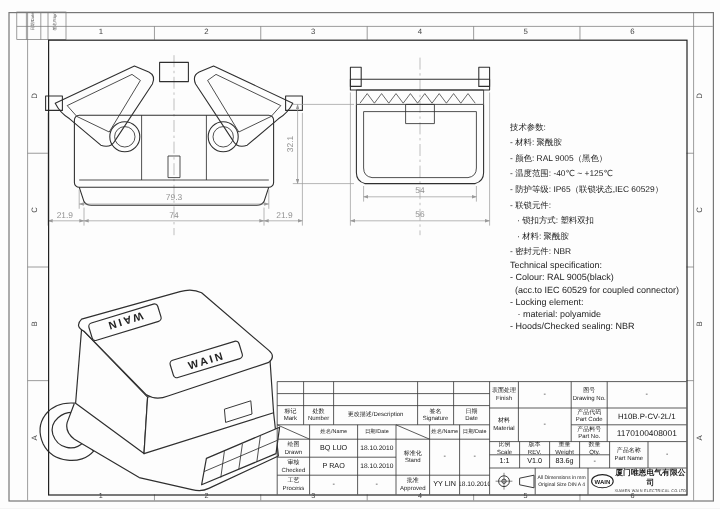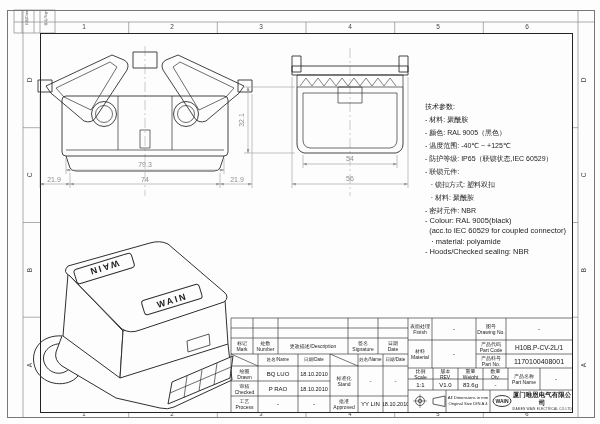--- a/index.html
+++ b/index.html
@@ -256,22 +256,24 @@
     <div class="ln">- 颜色: RAL 9005（黑色）</div>
     <div class="ln">- 温度范围: -40℃ ~ +125℃</div>
     <div class="ln">- 防护等级: IP65（联锁状态,IEC 60529）</div>
     <div class="ln">- 联锁元件:</div>
     <div class="ln">   · 锁扣方式: 塑料双扣</div>
     <div class="ln">   · 材料: 聚酰胺</div>
     <div class="ln">- 密封元件: NBR</div>
   </div>
 
   <div class="spec en" style="left:425px;top:216px">
+    <div class="ln ttl">Technical specification:</div>
     <div class="ln">- Colour: RAL 9005(black)</div>
     <div class="ln">  (acc.to IEC 60529 for coupled connector)</div>
+    <div class="ln">- Locking element:</div>
     <div class="ln">   · material: polyamide</div>
     <div class="ln">- Hoods/Checked sealing: NBR</div>
   </div>
 
   <div class="tcell" style="left:231px;top:338px;width:22px;height:16px">
       <span class="lbl">标记
 Mark</span>
     </div>
   <div class="tcell" style="left:253px;top:338px;width:25px;height:16px">
       <span class="lbl">处数

